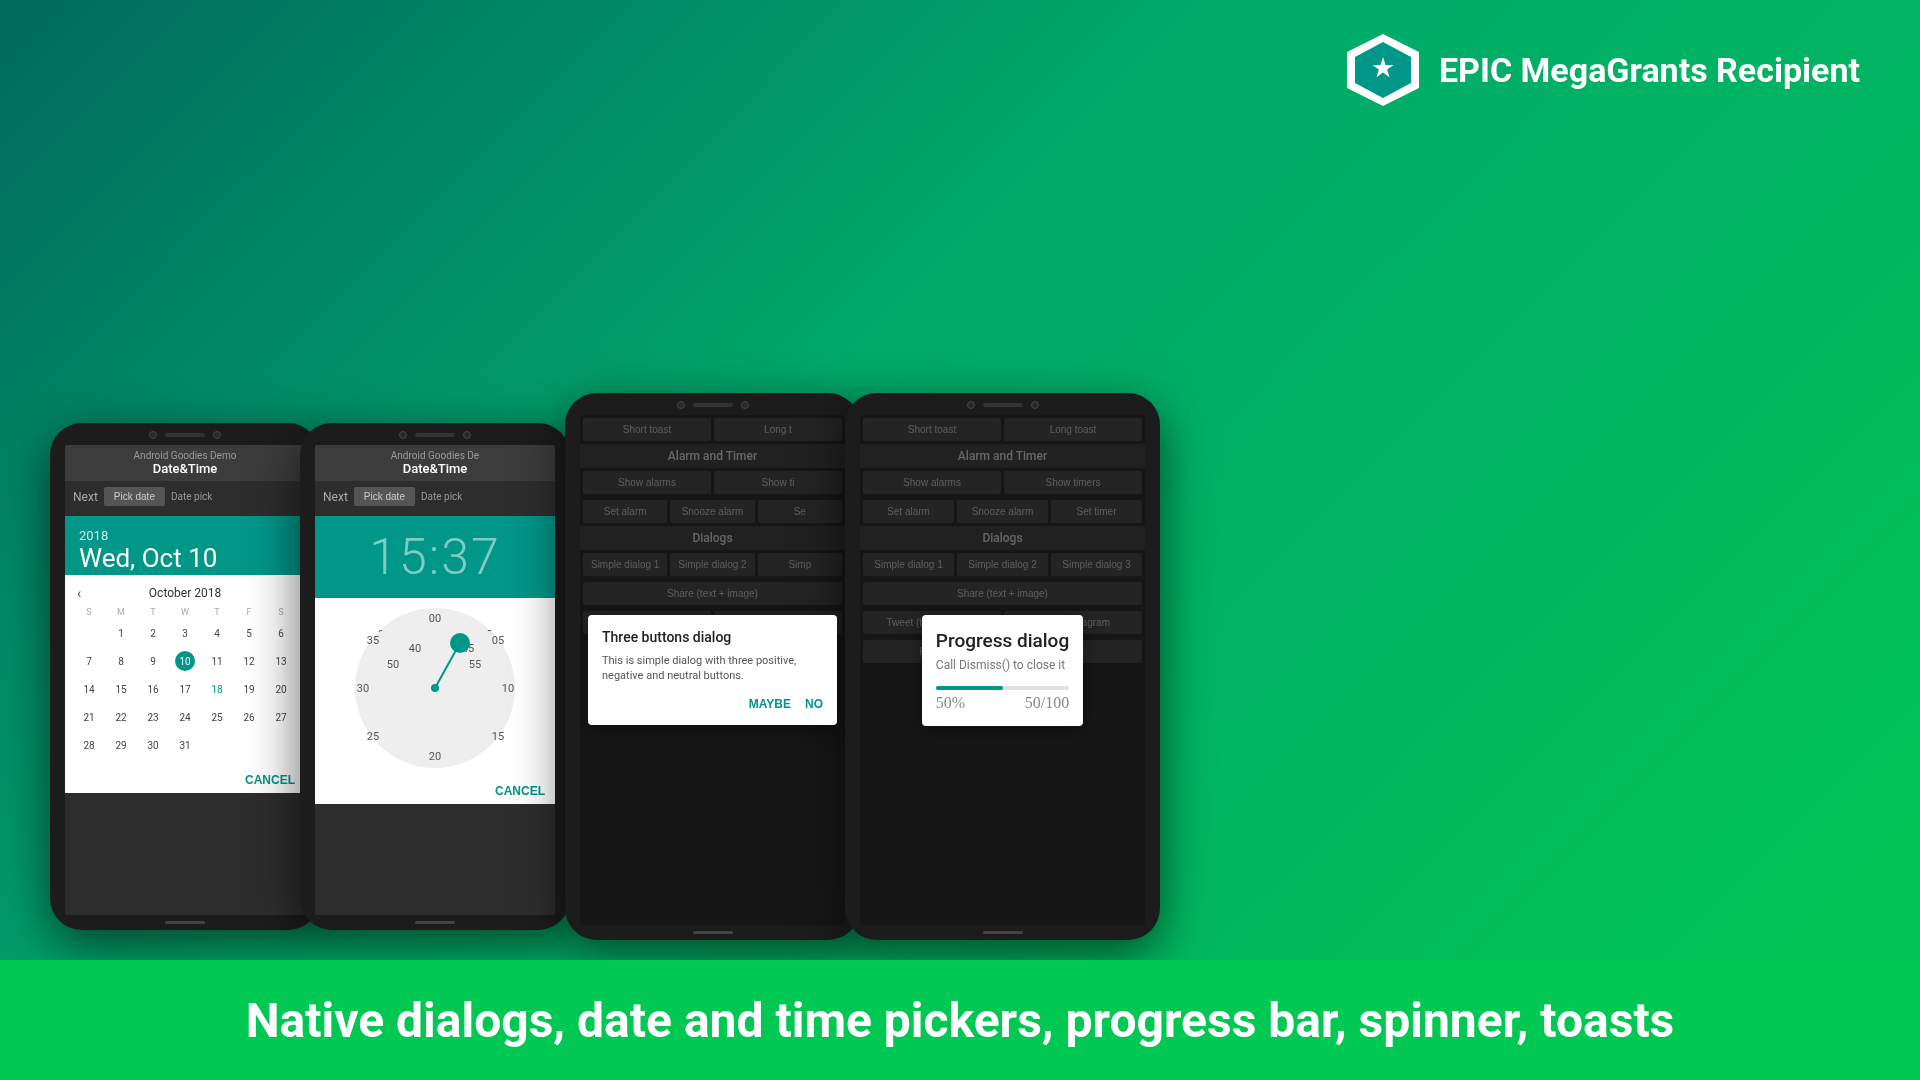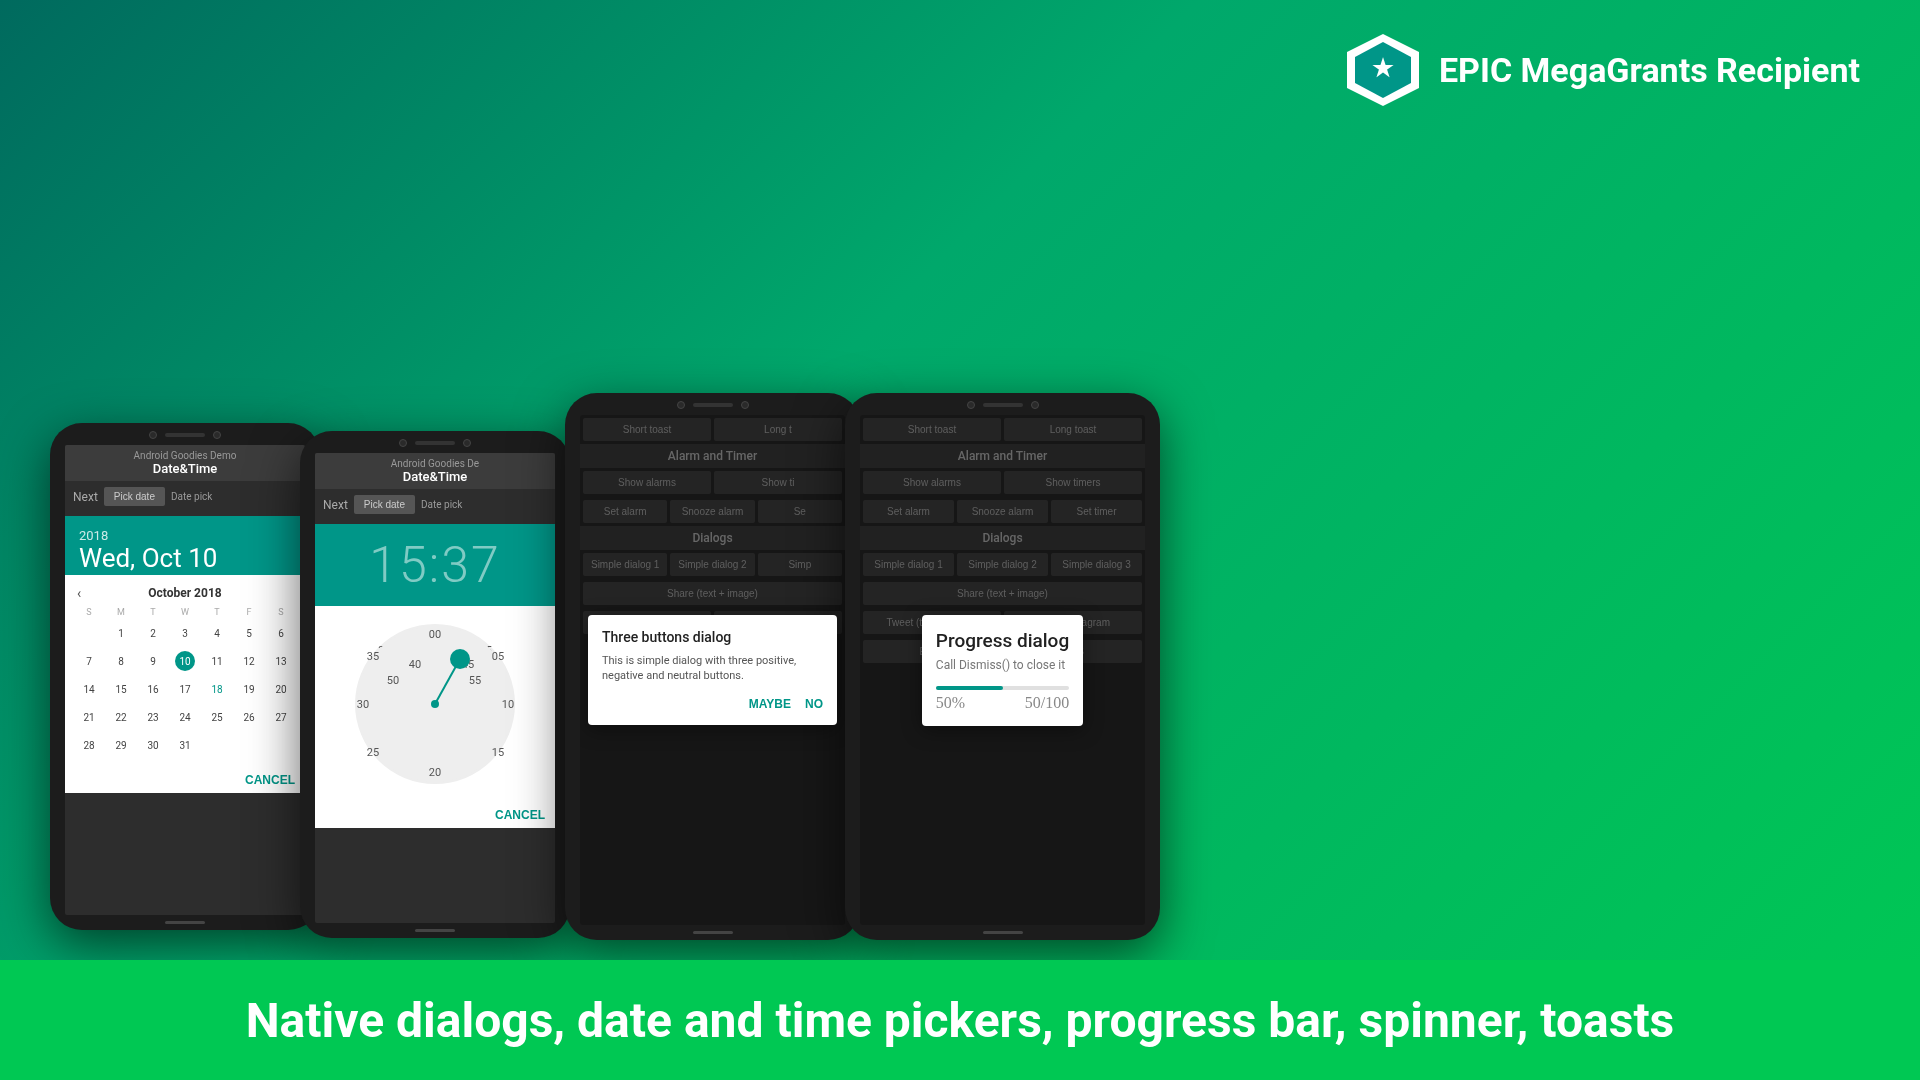--- a/index.html
+++ b/index.html
@@ -103,21 +103,21 @@
       height: 3px;
       background: #444;
       border-radius: 2px;
       margin: 6px 0;
     }
 
     
     .phone-a { left: 50px; bottom: 30px; width: 270px; }
     .phone-a .screen { width: 240px; height: 470px; border-radius: 2px; }
 
-    .phone-b { left: 300px; bottom: 22px; width: 270px; }
+    .phone-b { left: 300px; bottom: 30px; width: 270px; }
     .phone-b .screen { width: 240px; height: 470px; border-radius: 2px; }
 
     .phone-c { left: 565px; bottom: 20px; width: 295px; }
     .phone-c .screen { width: 265px; height: 510px; border-radius: 2px; }
 
     .phone-d { left: 845px; bottom: 20px; width: 315px; }
     .phone-d .screen { width: 285px; height: 510px; border-radius: 2px; }
 
     
     .sc-header {
@@ -167,21 +167,21 @@
     }
     .cal-year { font-size: 13px; color: rgba(255,255,255,0.8); }
     .cal-date { font-size: 26px; color: white; font-weight: 400; }
     .cal-body { background: white; padding: 8px; }
     .cal-nav {
       display: flex;
       align-items: center;
       justify-content: space-between;
       padding: 2px 4px 6px;
     }
-    .cal-nav-month { font-size: 12px; font-weight: 700; color: #333; }
+    .cal-nav-month { font-size: 12px; font-weight: 400; color: #333; }
     .cal-nav-arrow { font-size: 14px; color: #555; }
     .cal-dow {
       display: grid;
       grid-template-columns: repeat(7,1fr);
       text-align: center;
       font-size: 9px;
       color: #aaa;
       margin-bottom: 2px;
     }
     .cal-grid {
@@ -248,21 +248,21 @@
       text-align: center;
     }
     .tp-time {
       font-size: 50px;
       color: #80cbc4;
       font-weight: 300;
       letter-spacing: 2px;
     }
     .tp-body {
       background: white;
-      padding: 18px;
+      padding: 10px;
       display: flex;
       flex-direction: column;
       align-items: center;
     }
     .tp-clock {
       width: 160px;
       height: 160px;
       border-radius: 50%;
       background: #eeeeee;
       position: relative;

